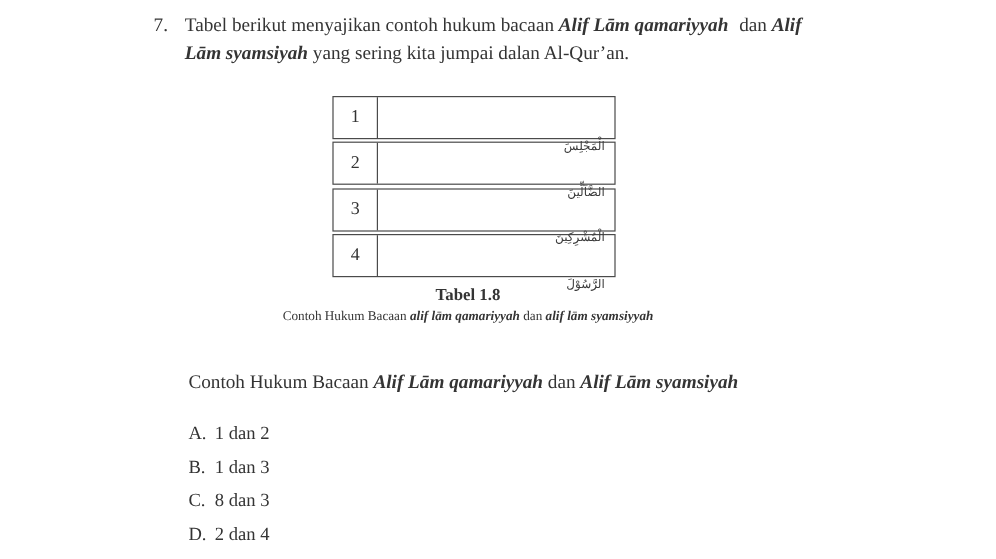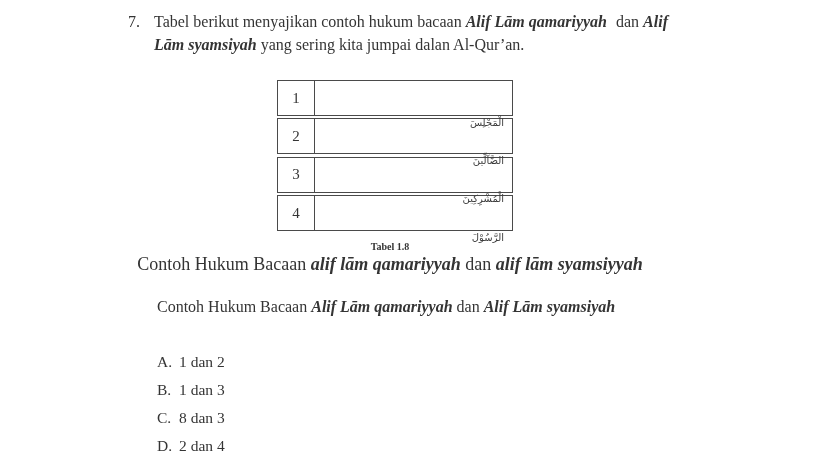--- a/index.html
+++ b/index.html
@@ -72,33 +72,33 @@
   
   #caption {
     position: absolute;
     left: 130px;
     top: 239px;
     width: 520px;
     text-align: center;
   }
   #caption-title {
     font-weight: bold;
-    font-size: 10px;
+    font-size: 14px;
     line-height: 16px;
   }
   #caption-sub {
-    font-size: 18px;
+    font-size: 11px;
     line-height: 16px;
     margin-top: 1px;
   }
   
   #body-text {
     position: absolute;
     left: 157px;
-    top: 296px;
+    top: 308px;
     width: 560px;
     font-size: 16px;
   }
   .b-line { height: 31px; line-height: 22px; }
   
   #options {
     position: absolute;
     left: 157px;
     top: 352px;
     font-size: 15.5px;

